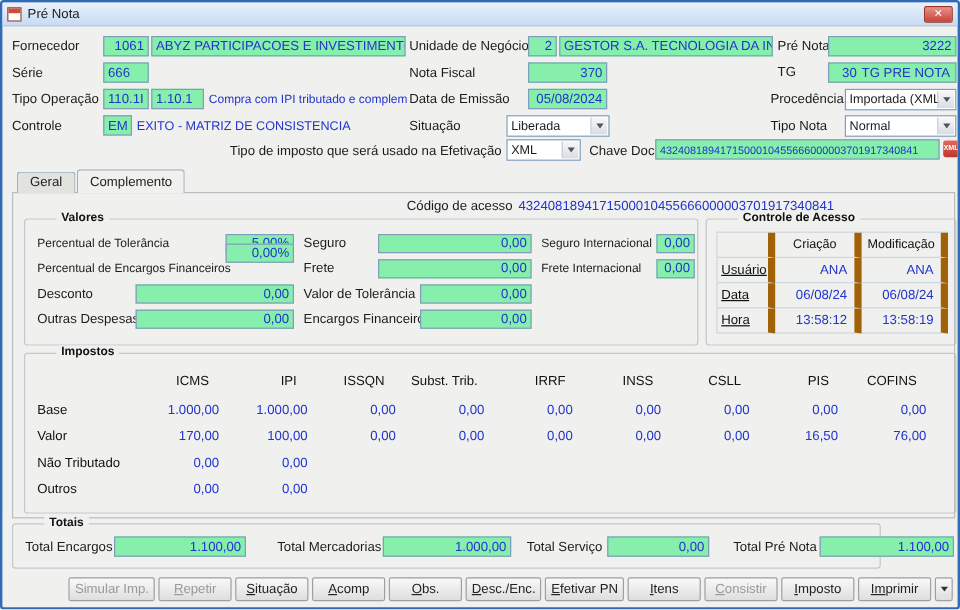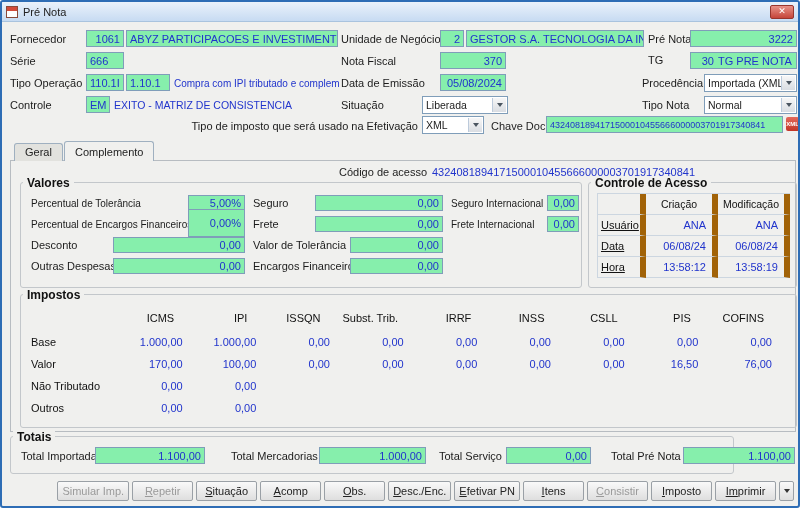--- a/index.html
+++ b/index.html
@@ -45,22 +45,22 @@
     display:flex;align-items:center;justify-content:center;cursor:pointer;}
   
   .tab{position:absolute;top:141px;height:18px;font-size:11px;color:#222;
     padding:2px 10px;background:#e2e2de;border:1px solid #9fb0c0;border-bottom:none;
     border-radius:3px 3px 0 0;z-index:1;cursor:pointer;}
   .tab.active{top:139px;height:20px;background:var(--bg);z-index:3;padding-top:4px;}
   .panel{position:absolute;left:8px;top:158px;width:786px;height:272px;
     border:1px solid #b7bcc1;background:var(--bg);z-index:0;}
   
   .grp{position:absolute;border:1px solid var(--grp-border);border-radius:3px;z-index:2;}
-  .grp-title{position:absolute;top:-7px;left:2px;background:var(--bg);padding:0 4px;
-    font-size:12px;font-weight:bold;color:#111;white-space:nowrap;}
+  .grp-title{position:absolute;top:-7px;left:26px;background:var(--bg);padding:0 4px;
+    font-size:10px;font-weight:bold;color:#111;white-space:nowrap;}
   .grp .lbl{color:#1c1c1c;}
   
   #ca-grid{position:absolute;left:8px;top:10px;display:grid;
     grid-template-columns:48px 72px 72px;grid-auto-rows:21px;
     border-left:1px solid #ccd6e0;border-top:1px solid #ccd6e0;}
   .ca-cell{border-right:6px solid #a16207;border-bottom:1px solid #ccd6e0;
     display:flex;align-items:center;font-size:11px;}
   .ca-head{justify-content:center;color:#111;font-size:10.5px;}
   .ca-rowlabel{padding-left:3px;color:#111;text-decoration:underline;}
   .ca-value{justify-content:flex-end;padding-right:6px;color:var(--blue);}
@@ -189,21 +189,21 @@
     <span class="lbl" style="left:232px;top:14px">Seguro</span>
     <div class="fld num" style="left:294px;top:12px;width:128px;height:16px">
         <span>0,00</span>
       </div>
     <span class="lbl small" style="left:430px;top:15px">Seguro Internacional</span>
     <div class="fld num" style="left:526px;top:12px;width:32px;height:16px">
         <span>0,00</span>
       </div>
 
     <span class="lbl small" style="left:10px;top:36px">Percentual de Encargos Financeiros</span>
-    <div class="fld num" style="left:167px;top:26px;width:57px;height:28px">
+    <div class="fld num" style="left:167px;top:20px;width:57px;height:16px">
         <span>0,00%</span>
       </div>
     <span class="lbl" style="left:232px;top:35px">Frete</span>
     <div class="fld num" style="left:294px;top:33px;width:128px;height:16px">
         <span>0,00</span>
       </div>
     <span class="lbl small" style="left:430px;top:36px">Frete Internacional</span>
     <div class="fld num" style="left:526px;top:33px;width:32px;height:16px">
         <span>0,00</span>
       </div>
@@ -306,21 +306,21 @@
           <div class="imp-val"></div>
           <div class="imp-val"></div>
           <div class="imp-val"></div>
           <div class="imp-val"></div>
         </div>
       </div>
   </div>
 
   <div class="grp" style="left:8px;top:434px;width:724px;height:38px">
     <span class="grp-title">Totais</span>
-    <span class="lbl" style="left:10px;top:13px">Total Importada</span>
+    <span class="lbl" style="left:10px;top:13px">Total Encargos</span>
     <div class="fld num" style="left:84px;top:10px;width:110px">
         <span>1.100,00</span>
       </div>
     <span class="lbl" style="left:220px;top:13px">Total Mercadorias</span>
     <div class="fld num" style="left:308px;top:10px;width:107px">
         <span>1.000,00</span>
       </div>
     <span class="lbl" style="left:428px;top:13px">Total Serviço</span>
     <div class="fld num" style="left:495px;top:10px;width:85px">
         <span>0,00</span>

